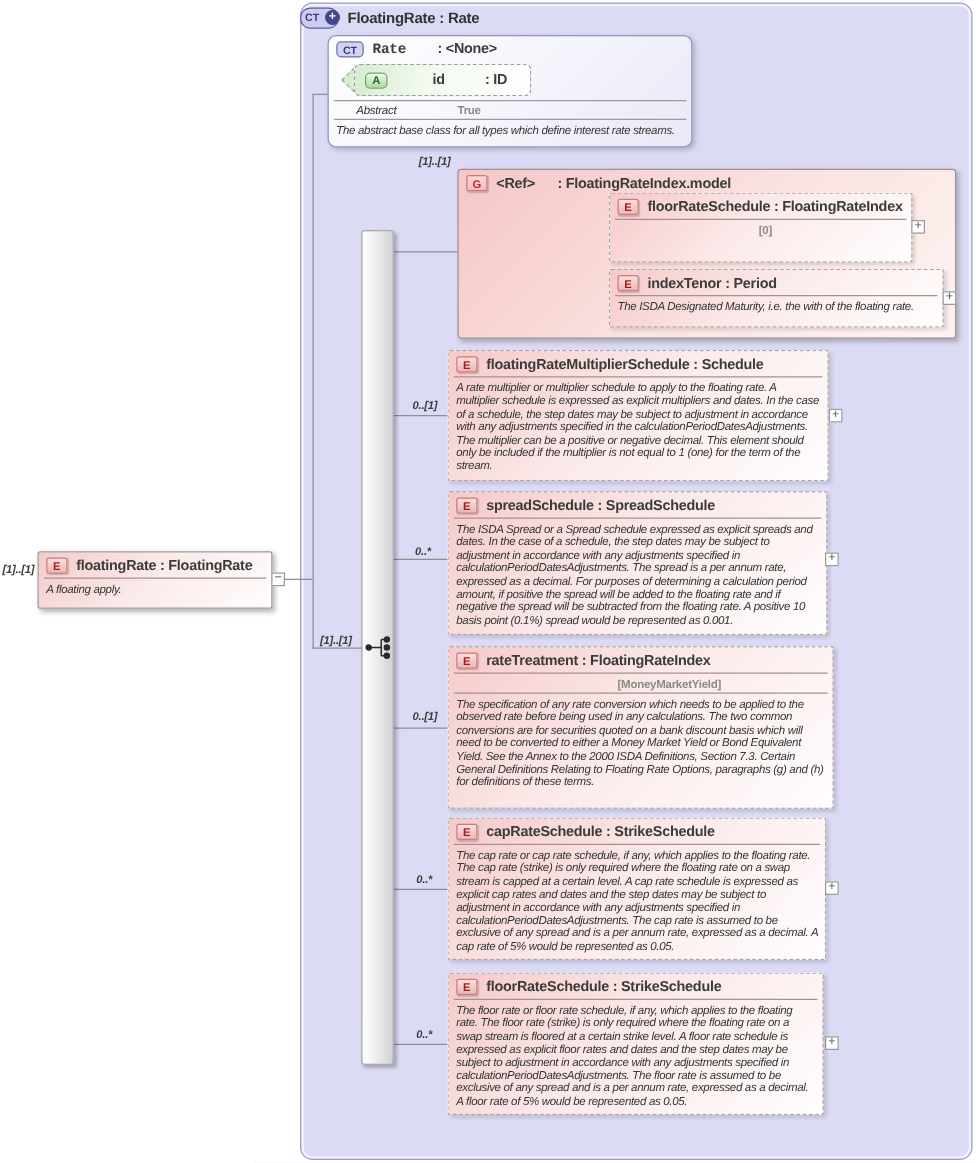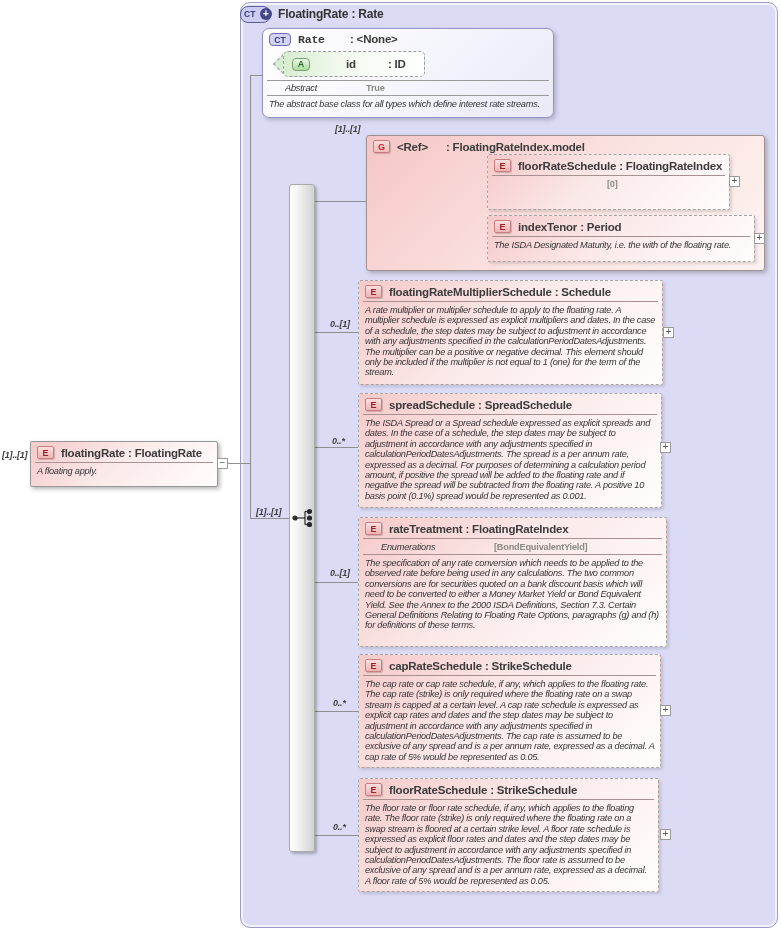--- a/index.html
+++ b/index.html
@@ -240,22 +240,22 @@
   <div class="handle" style="left:660px;top:442px;">+</div>
 
   <div class="ebox" style="left:358px;top:517px;width:309px;height:130px;">
     <div class="box-hdr">
       <span class="badge badge-e">E</span>
       <span class="ttl"><span class="nm">rateTreatment</span>&nbsp;<span>: FloatingRateIndex</span></span>
     </div>
     <div class="sep"></div>
     <div class="facets">
       <div class="frow">
-        <span class="flabel" style="width:66px;">Enumerations</span>
-        <span class="fval">[BondEquivalentYield]</span>
+        <span class="flabel" style="width:66px;"></span>
+        <span class="fval">[MoneyMarketYield]</span>
       </div>
     </div>
     <div class="sep" style="margin-top:2px;"></div>
     <div class="desc">The specification of any rate conversion which needs to be applied to the observed rate before being used in any calculations. The two common conversions are for securities quoted on a bank discount basis which will need to be converted to either a Money Market Yield or Bond Equivalent Yield. See the Annex to the 2000 ISDA Definitions, Section 7.3. Certain General Definitions Relating to Floating Rate Options, paragraphs (g) and (h) for definitions of these terms.</div>
   </div>
 
   <div class="ebox" style="left:358px;top:654px;width:303px;height:114px;">
     <div class="box-hdr">
       <span class="badge badge-e">E</span>
       <span class="ttl"><span class="nm">capRateSchedule</span>&nbsp;<span>: StrikeSchedule</span></span>

